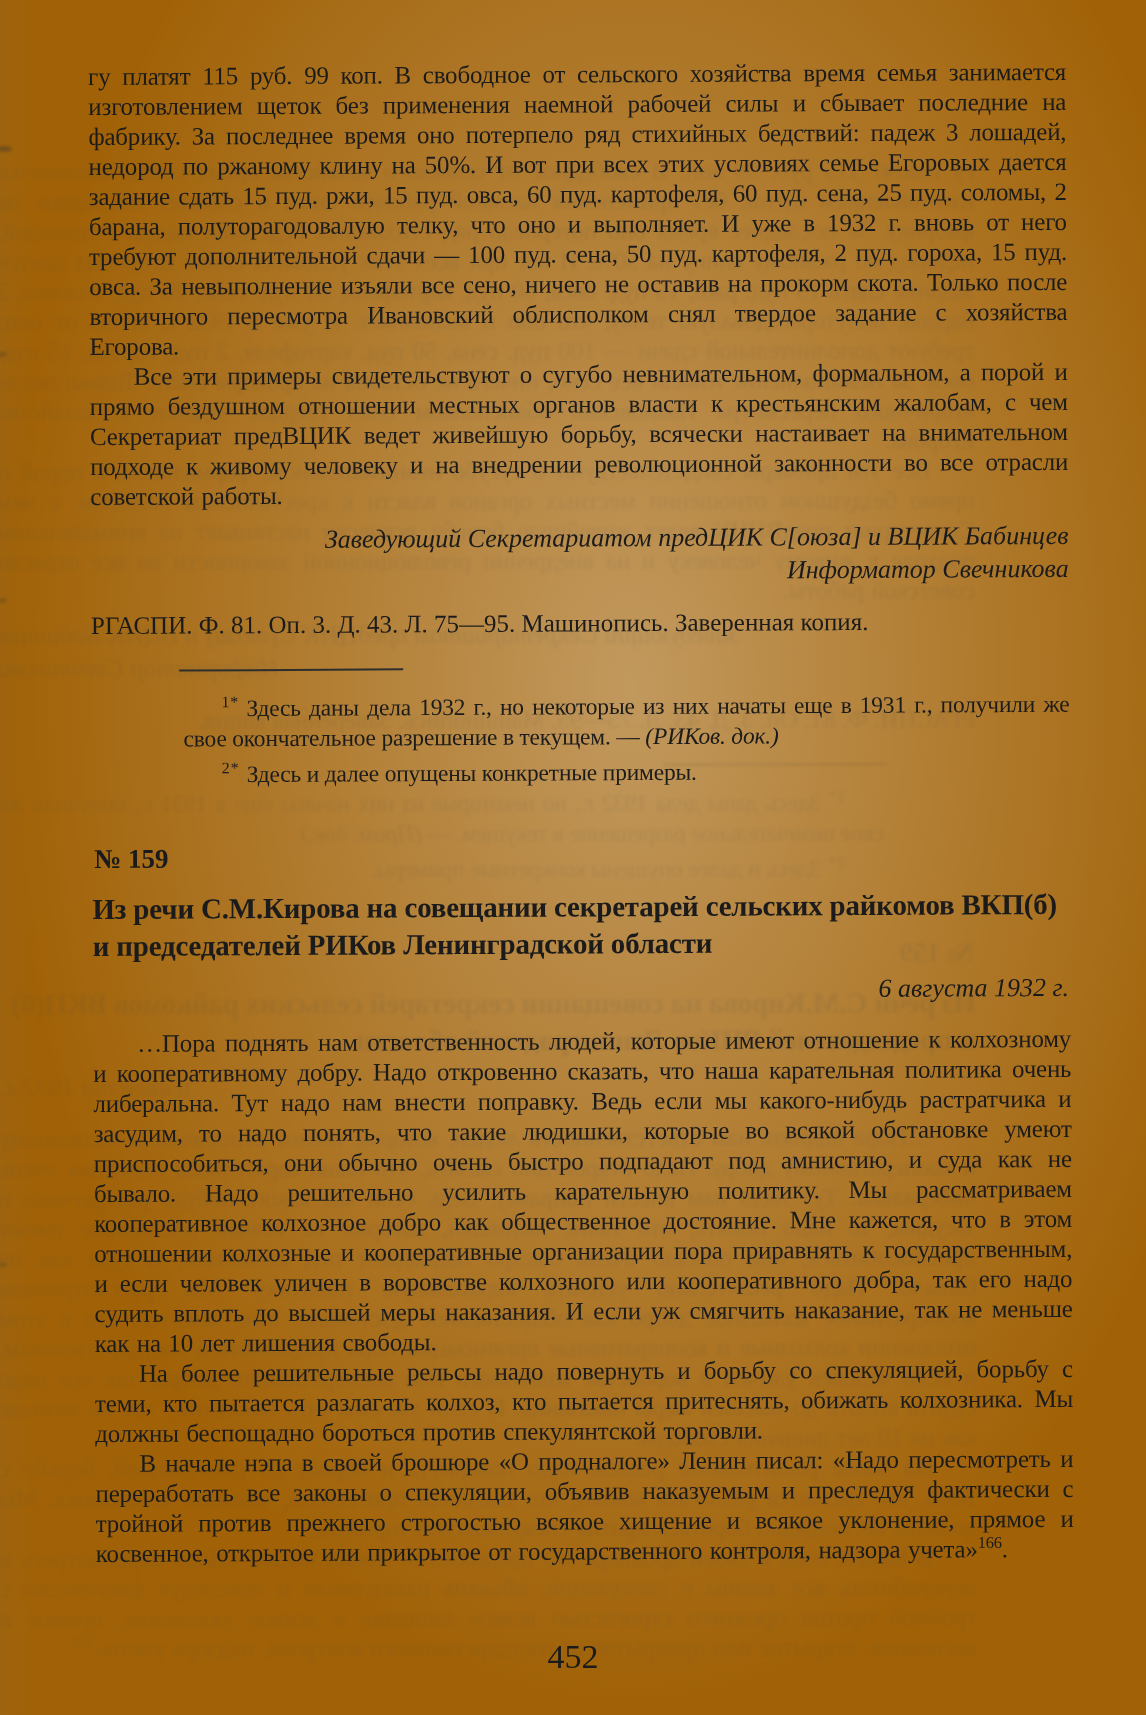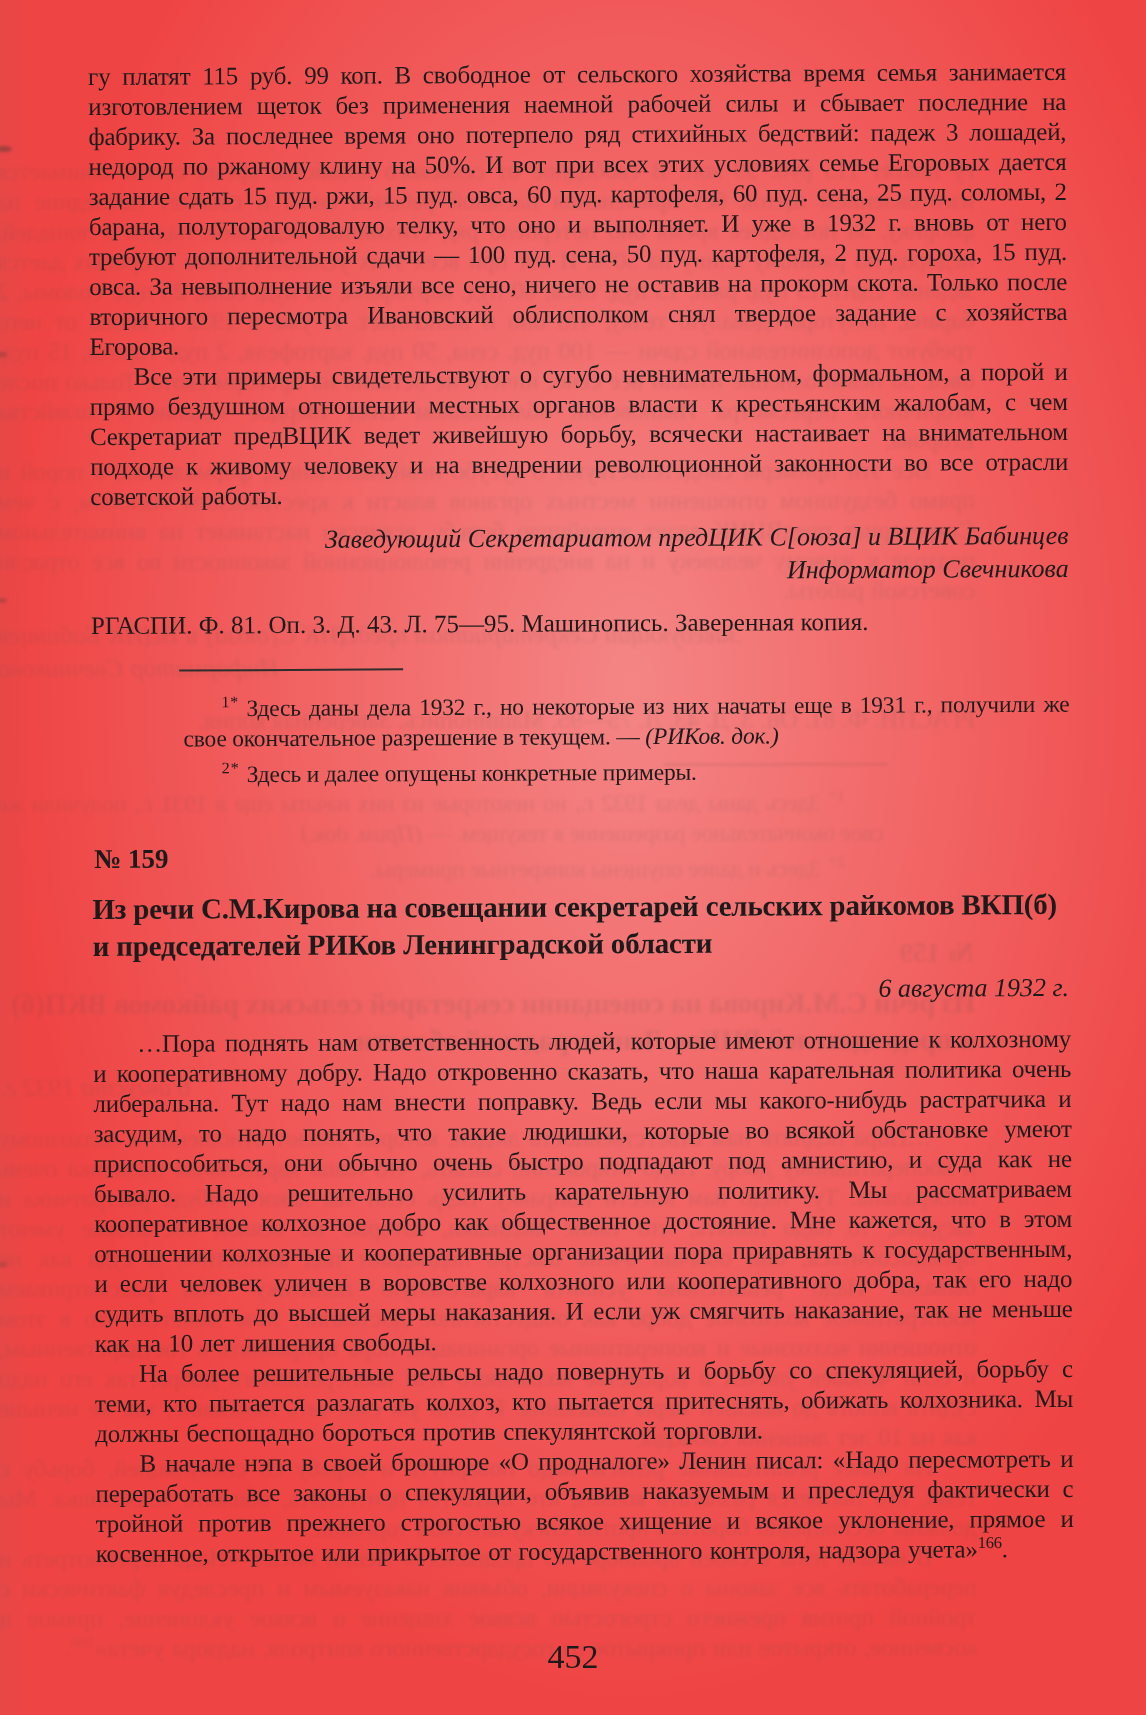--- a/index.html
+++ b/index.html
@@ -2,21 +2,21 @@
 <html lang="ru"><head>
 <meta charset="utf-8">
 <style>
   html, body { margin: 0; padding: 0; background: #e8e8e6; }
 
   .page {
     position: relative;
     width: 1146px;
     height: 1715px;
     margin: 0 auto;
-    background: #ef4444;
+    background: #a16207;
     overflow: hidden;
     font-family: "Liberation Serif", "DejaVu Serif", serif;
     color: #1b1b1b;
   }
 
   
   .page::after {
     content: "";
     position: absolute; inset: 0;
     background:

